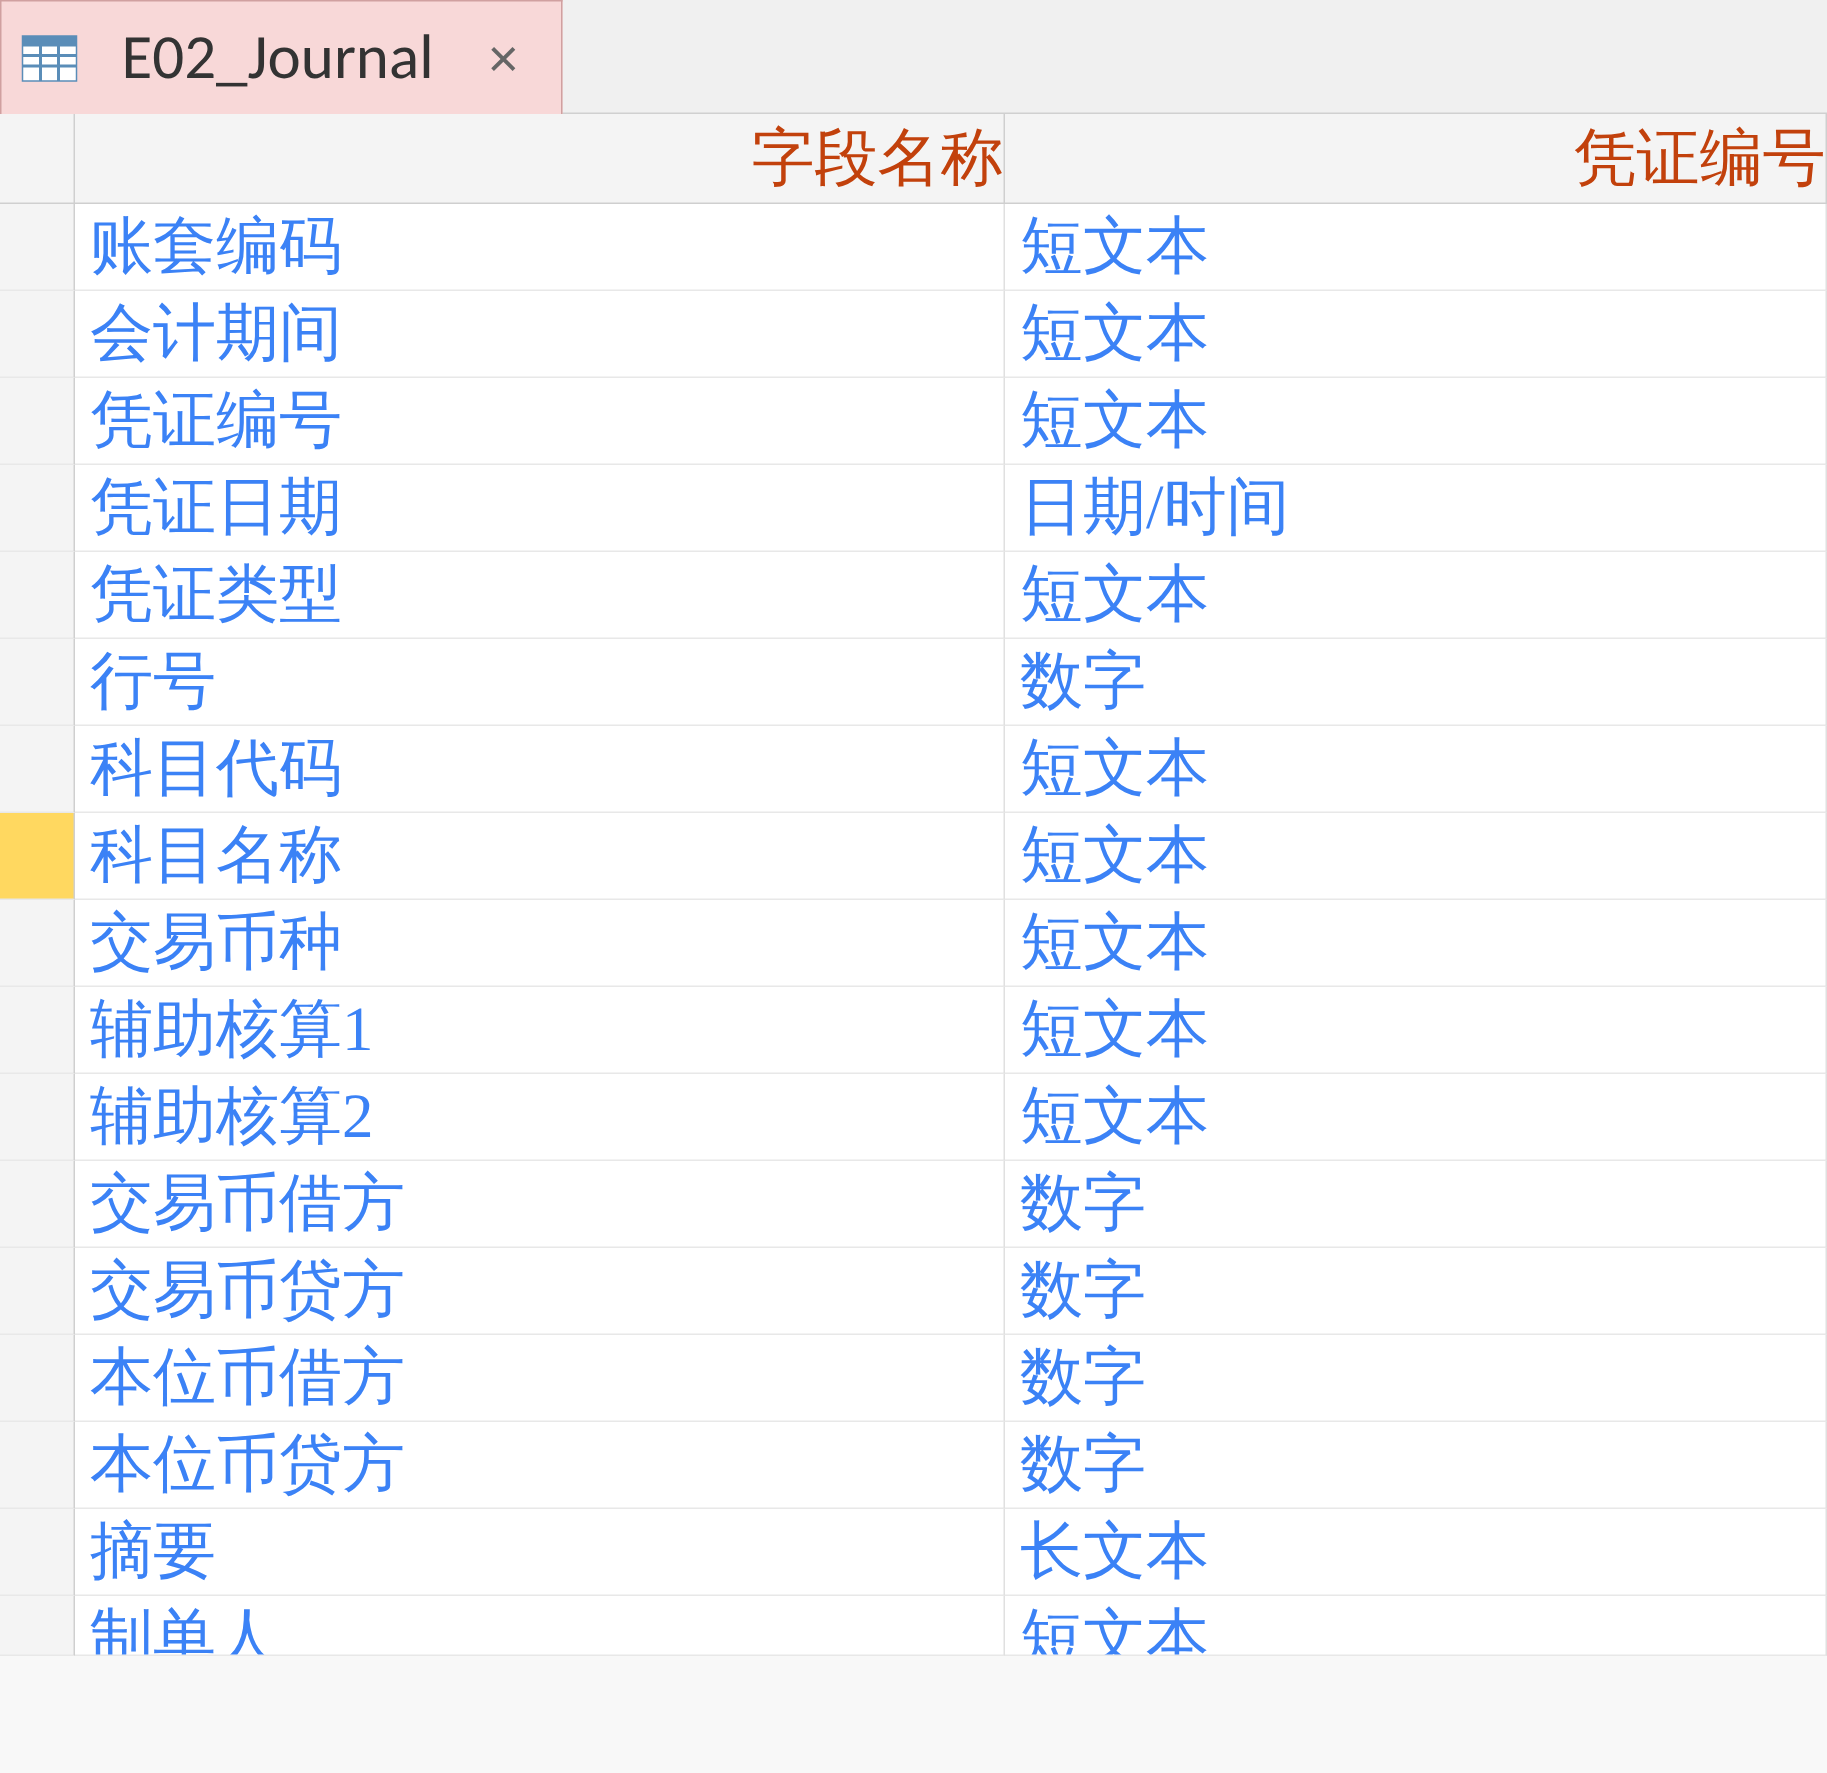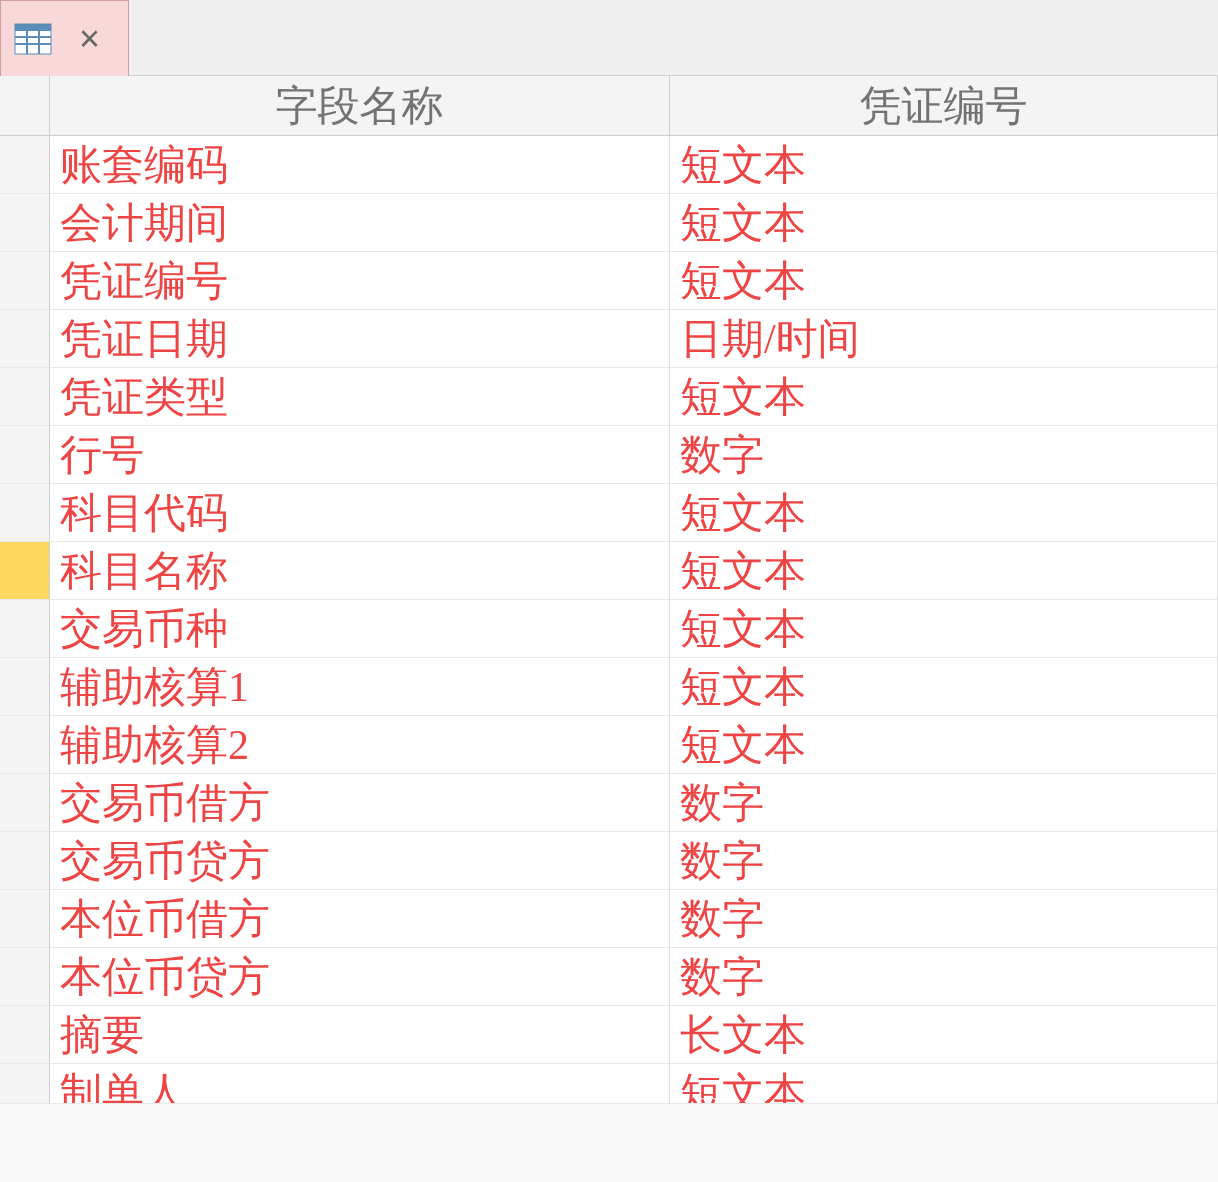--- a/index.html
+++ b/index.html
@@ -52,24 +52,24 @@
       grid-template-columns: 50px 620px 1fr;
       background: #fff;
     }
     .header-row {
       display: contents;
     }
     .header-cell {
       background: #f4f4f4;
       border-right: 1px solid #cfcfcf;
       border-bottom: 1px solid #cfcfcf;
-      text-align: center;
+      text-align: right;
       font-size: 42px;
       padding: 6px 0;
-      color: #737373;
+      color: #c2410c;
       height: 60px;
       line-height: 48px;
       font-family: Liberation Serif, serif;
     }
     .corner-cell {
       background: #f4f4f4;
       border-right: 1px solid #cfcfcf;
       border-bottom: 1px solid #cfcfcf;
       height: 60px;
     }
@@ -83,21 +83,21 @@
       height: 58px;
     }
     .selector-cell.active {
       background: #ffd860;
     }
     .data-cell {
       border-right: 1px solid #e0e0e0;
       border-bottom: 1px solid #e8e8e8;
       font-size: 42px;
       padding: 4px 10px;
-      color: #ef4444;
+      color: #3b82f6;
       height: 58px;
       line-height: 50px;
       white-space: nowrap;
       overflow: hidden;
     }
     .last-row .data-cell {
       height: 40px;
       overflow: hidden;
       line-height: 50px;
     }
@@ -115,20 +115,21 @@
     <span class="tab-icon">
       <svg class="table-glyph" width="38" height="32" viewBox="0 0 38 32">
         <rect class="bg" x="1" y="1" width="36" height="30"></rect>
         <rect x="1" y="1" width="36" height="7"></rect>
         <rect x="1" y="13" width="36" height="2"></rect>
         <rect x="1" y="20" width="36" height="2"></rect>
         <rect x="12" y="1" width="2" height="30"></rect>
         <rect x="24" y="1" width="2" height="30"></rect>
       </svg>
     </span>
+    <span class="tab-label">E02_Journal</span>
     <span class="tab-close">×</span>
   </div>
 </div>
 
 <div class="design-grid">
   <div class="header-row">
     <div class="corner-cell"></div>
     <div class="header-cell">字段名称</div>
     <div class="header-cell">凭证编号</div>
   </div>

